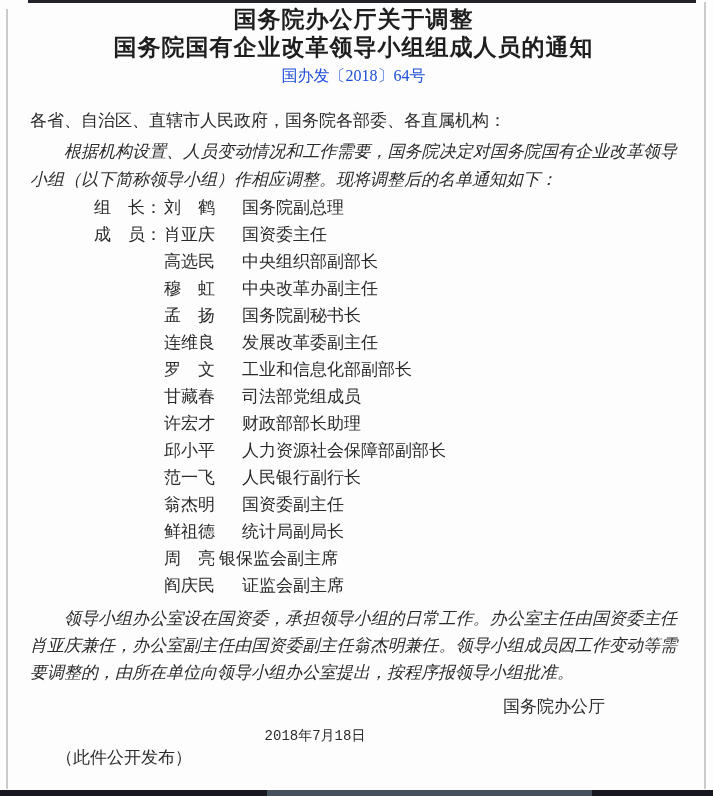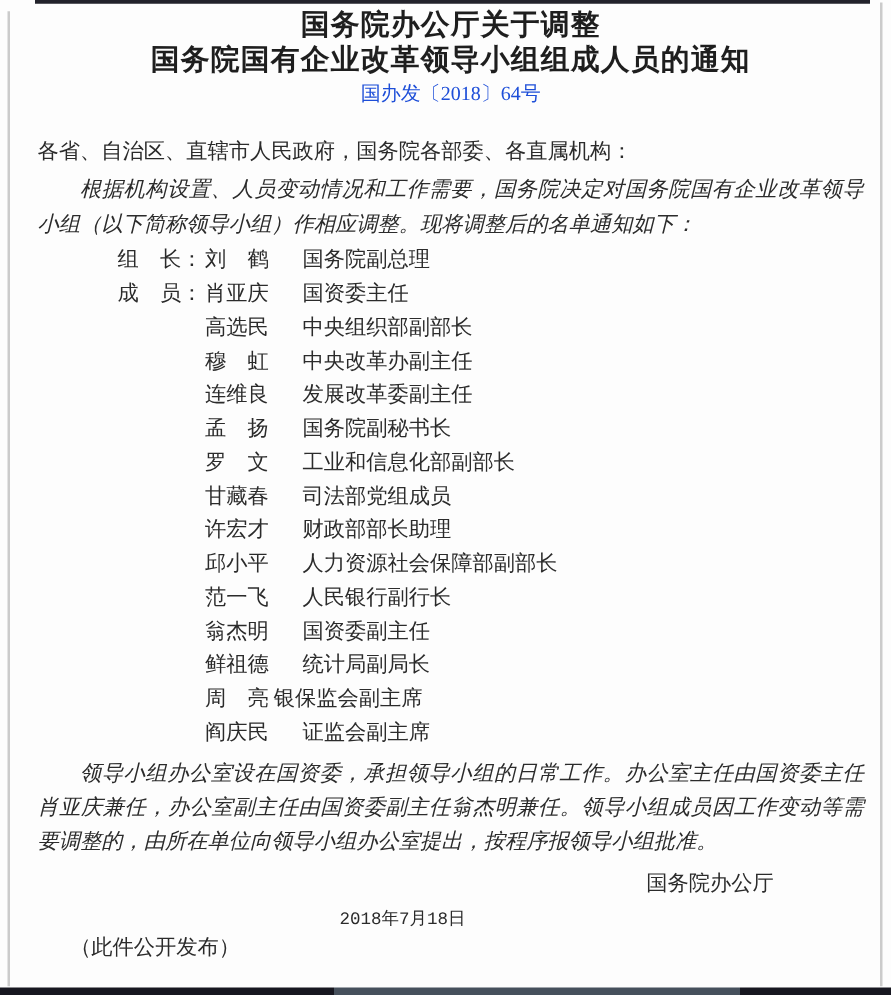--- a/index.html
+++ b/index.html
@@ -13,21 +13,21 @@
     font-family: "Liberation Serif", "DejaVu Serif", serif;
     color: #2b2b2b;
   }
   
   .top-bar    { position: absolute; top: 0; left: 28px; width: 668px; height: 3px; background: #23232b; }
   .left-line  { position: absolute; left: 6px; top: 9px; bottom: 7px; width: 2px; background: #cbcbcb; }
   .right-line { position: absolute; right: 7px; top: 2px; bottom: 7px; width: 2px; background: #cbcbcb; }
   .bottom-bar { position: absolute; bottom: 0; left: 0; width: 713px; height: 6px;
                 background: linear-gradient(to right, #171720 0%, #171720 37.5%, #46505c 37.5%, #46505c 83%, #171720 83%, #171720 100%); }
 
-  .doc { position: relative; padding: 6px 22px 0 30px; }
+  .doc { position: relative; padding: 6px 36px 0 30px; }
 
   .title { text-align: center; font-size: 23px; font-weight: bold; line-height: 28px; color: #1e1e1e; letter-spacing: 1px; }
   .docno { text-align: center; font-size: 16px; line-height: 20px; margin-top: 4px; color: #1d4ed8; }
 
   .body-text { font-size: 17px; line-height: 22px; }
   .salutation { margin-top: 24px; }
   .para { line-height: 28px; text-indent: 2em; text-align: justify; font-style: italic; }
   .intro { margin-top: 6px; }
 
   .roster { margin-top: 0; }
@@ -66,24 +66,24 @@
       <div class="r-row">
         <span class="r-role">成　员：</span><span class="r-name">肖亚庆</span><span class="r-title">国资委主任</span>
       </div>
       <div class="r-row">
         <span class="r-role"></span><span class="r-name">高选民</span><span class="r-title">中央组织部副部长</span>
       </div>
       <div class="r-row">
         <span class="r-role"></span><span class="r-name">穆　虹</span><span class="r-title">中央改革办副主任</span>
       </div>
       <div class="r-row">
-        <span class="r-role"></span><span class="r-name">连维良</span><span class="r-title">发展改革委副主任</span>
+        <span class="r-role"></span><span class="r-name">孟　扬</span><span class="r-title">国务院副秘书长</span>
       </div>
       <div class="r-row">
-        <span class="r-role"></span><span class="r-name">孟　扬</span><span class="r-title">国务院副秘书长</span>
+        <span class="r-role"></span><span class="r-name">连维良</span><span class="r-title">发展改革委副主任</span>
       </div>
       <div class="r-row">
         <span class="r-role"></span><span class="r-name">罗　文</span><span class="r-title">工业和信息化部副部长</span>
       </div>
       <div class="r-row">
         <span class="r-role"></span><span class="r-name">甘藏春</span><span class="r-title">司法部党组成员</span>
       </div>
       <div class="r-row">
         <span class="r-role"></span><span class="r-name">许宏才</span><span class="r-title">财政部部长助理</span>
       </div>

